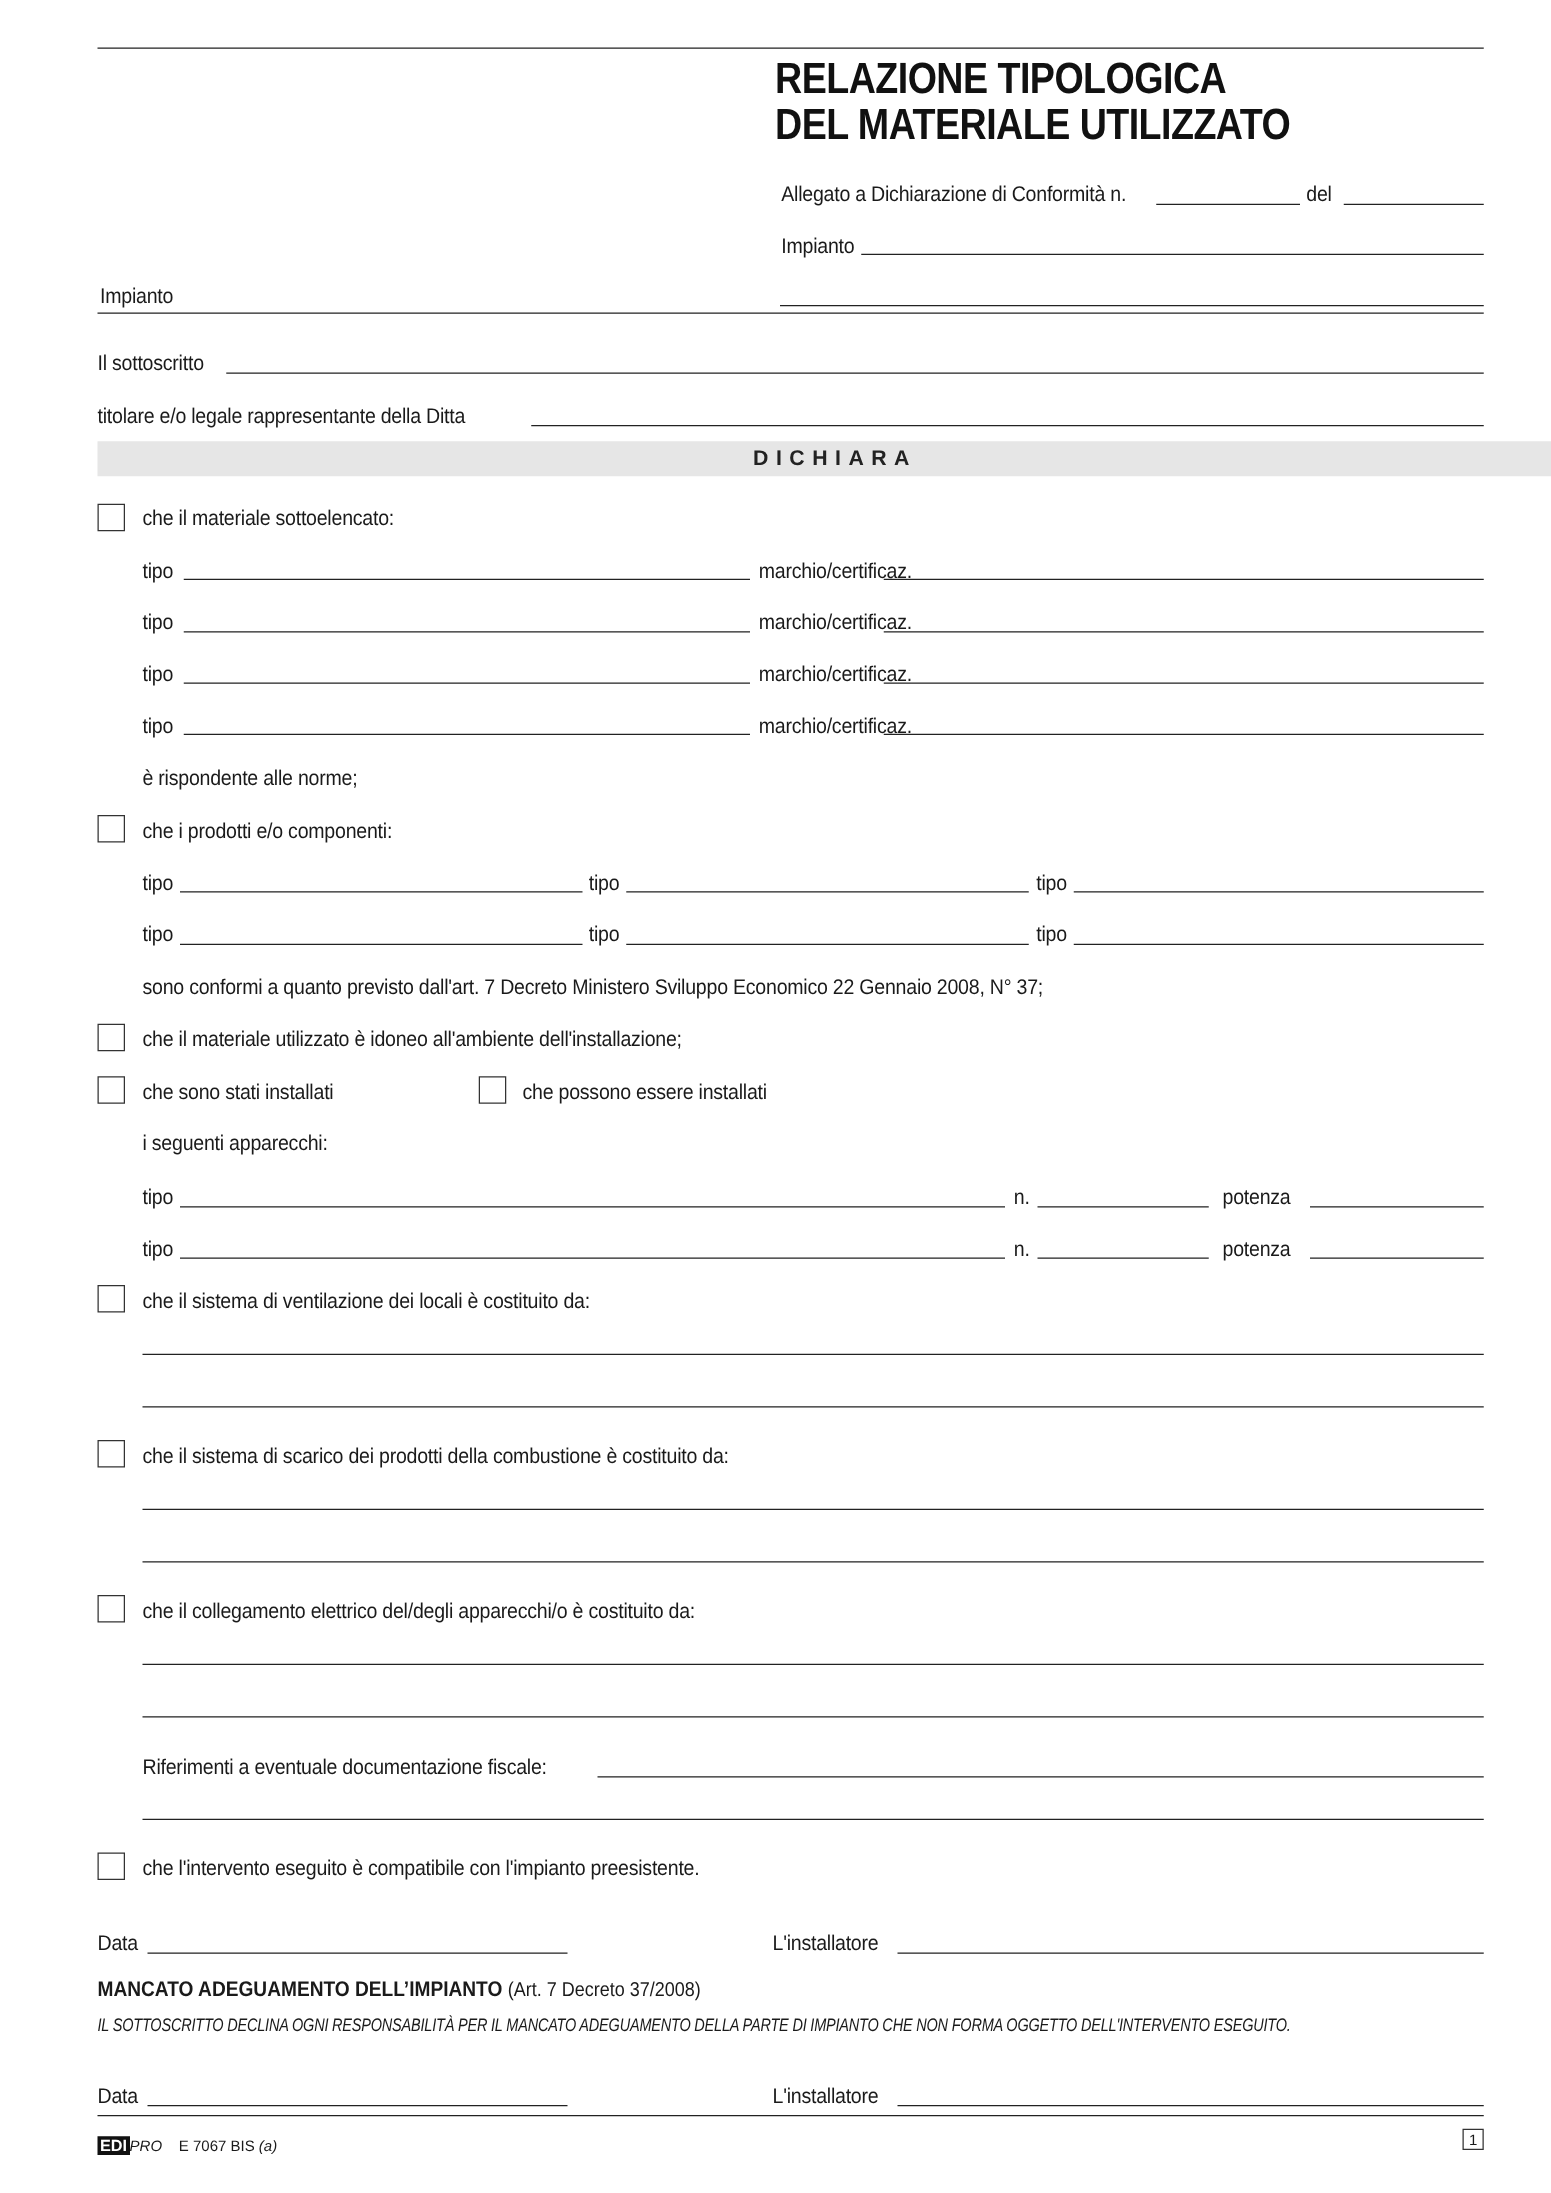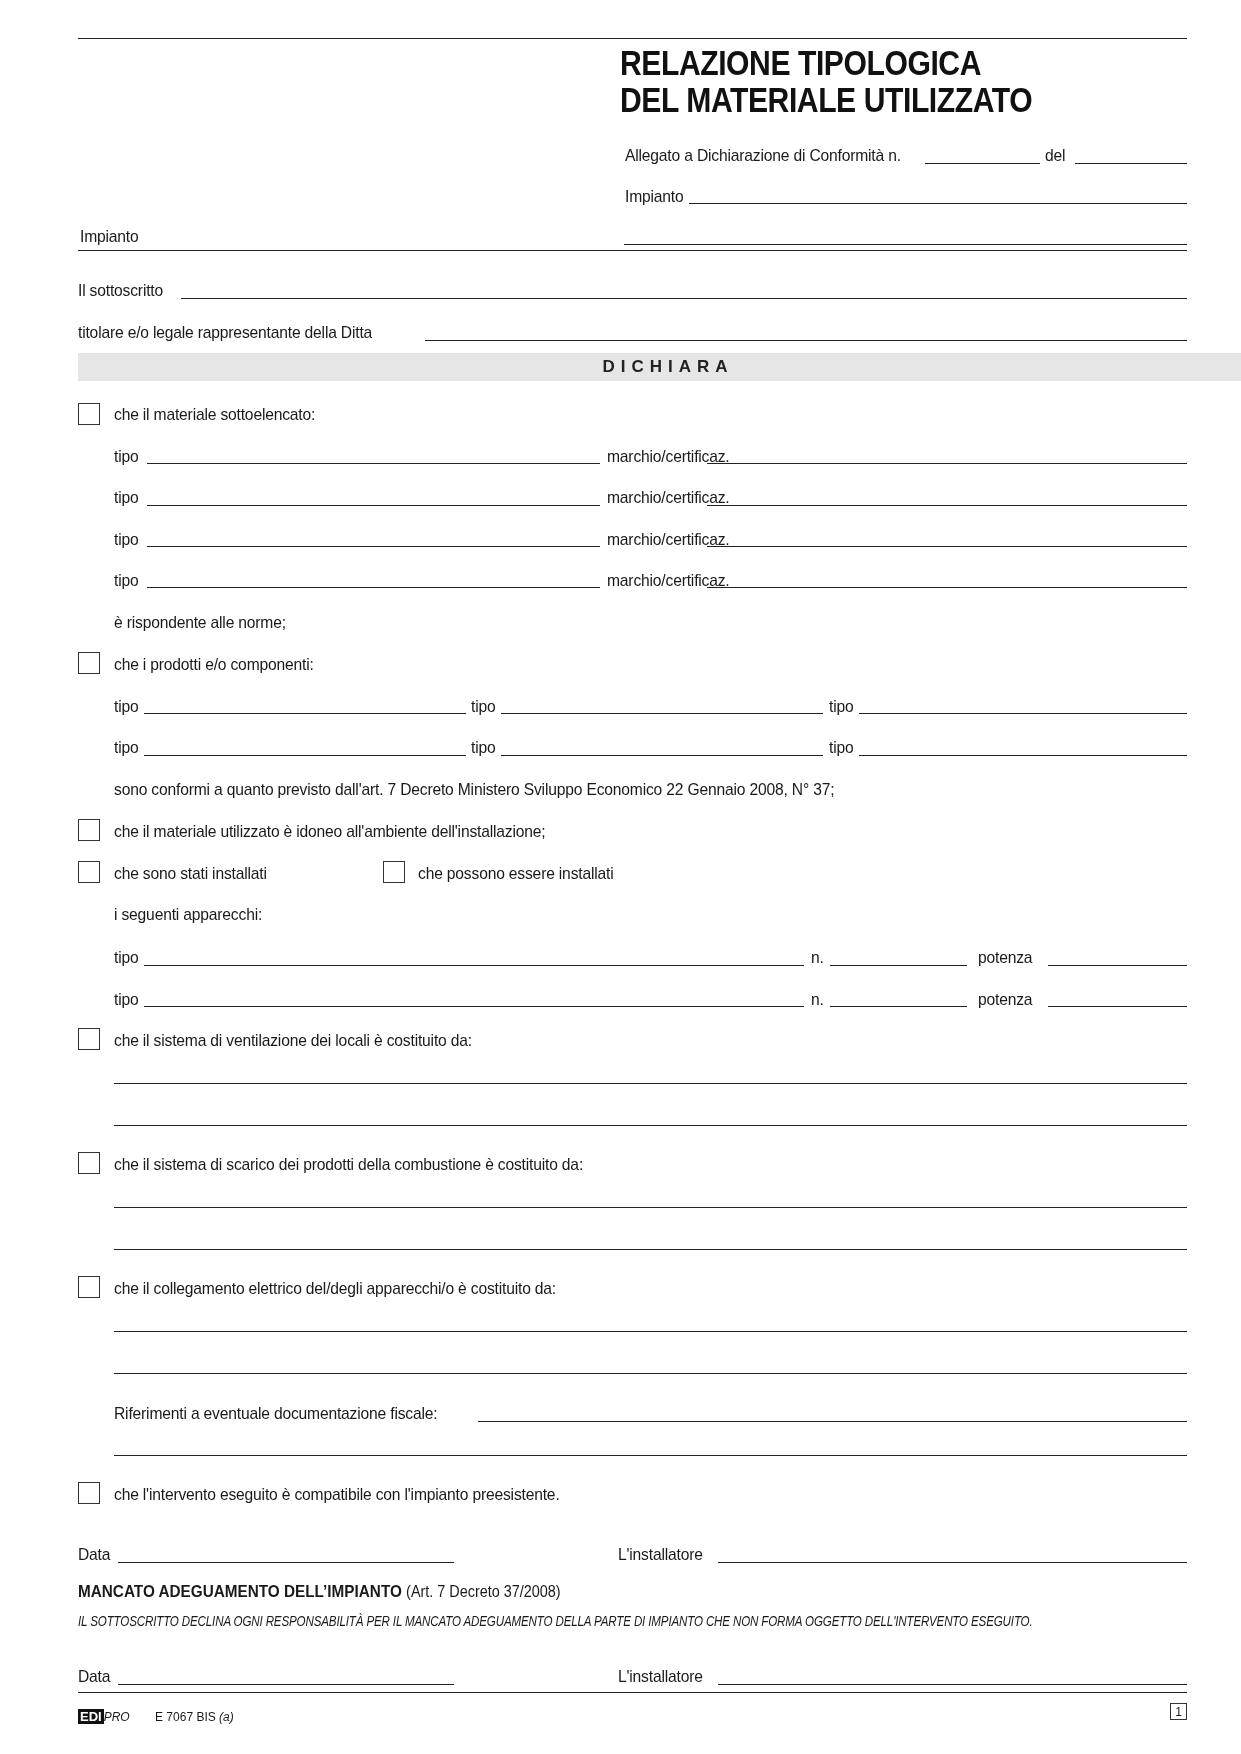--- a/index.html
+++ b/index.html
@@ -9,21 +9,21 @@
   .lbl { position:absolute; font-size:17px; letter-spacing:-0.2px; white-space:nowrap; line-height:20px; transform:scaleX(0.92); transform-origin:left center; }
   .title { position:absolute; left:620px; top:44px; font-family:"Liberation Sans", sans-serif; font-weight:bold; font-size:35px; line-height:37px; letter-spacing:-0.5px; transform:scaleX(0.86); transform-origin:left top; color:#111; white-space:nowrap; }
   .band { position:absolute; left:78px; top:353px; width:1180px; height:28px; background:#e6e6e6; }
   .band-text { position:absolute; left:0; right:0; top:4px; text-align:center; font-weight:bold; font-size:17px; letter-spacing:6px; color:#222; }
   .cb { position:absolute; width:22px; height:22px; border:1.5px solid #333; box-sizing:border-box; background:#fff; }
   .bold-h { position:absolute; font-weight:bold; font-size:17px; white-space:nowrap; transform:scaleX(0.9); transform-origin:left center; }
   .bold-h .sub { font-weight:normal; font-size:16px; }
   .disclaimer { position:absolute; left:78px; top:1613px; font-size:14.5px; font-style:italic; white-space:nowrap; transform:scaleX(0.8); transform-origin:left center; letter-spacing:-0.2px; }
   .footer-logo { position:absolute; left:78px; top:1709px; font-size:12px; white-space:nowrap; }
   .footer-logo .edi { font-weight:bold; font-size:13px; background:#111; color:#fff; padding:0 2px; }
-  .footer-logo .pro { font-style:italic; margin-right:22px; }
+  .footer-logo .pro { font-style:italic; margin-right:10px; }
   .footer-logo .code-sfx { font-style:italic; }
   .pagebox { position:absolute; left:1170px; top:1703px; width:17px; height:17px; border:1px solid #333; font-size:12px; text-align:center; line-height:17px; box-sizing:border-box; }
 </style>
 </head>
 <body>
 
 <div class="rule" style="left:78px; top:38px; width:1109px;"></div>
 
 <div class="title">
   <div>RELAZIONE TIPOLOGICA</div>

